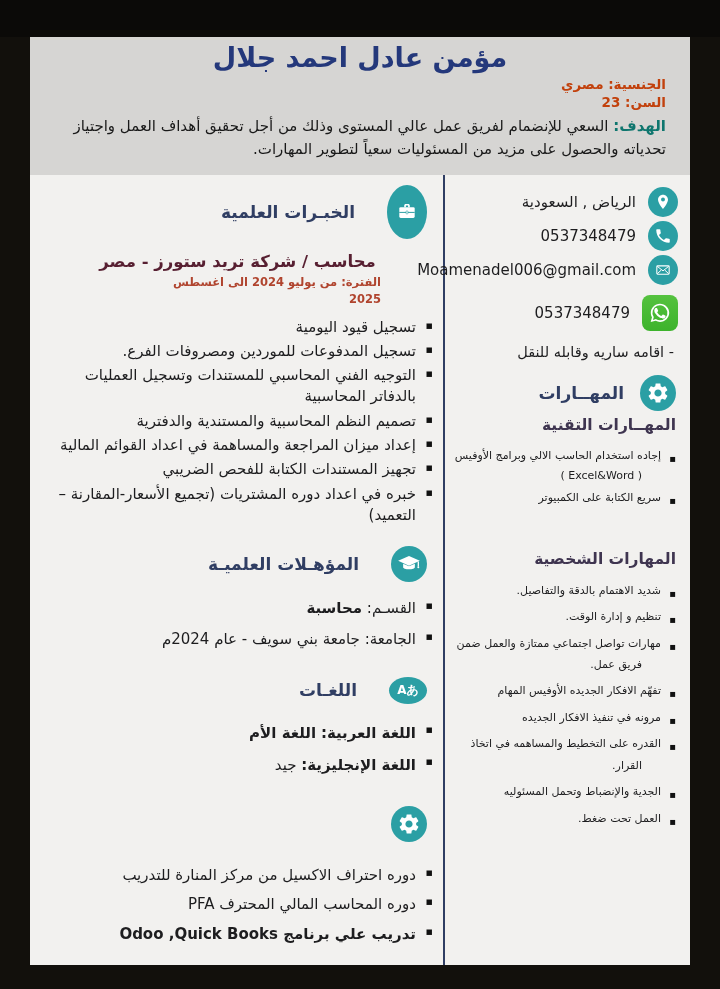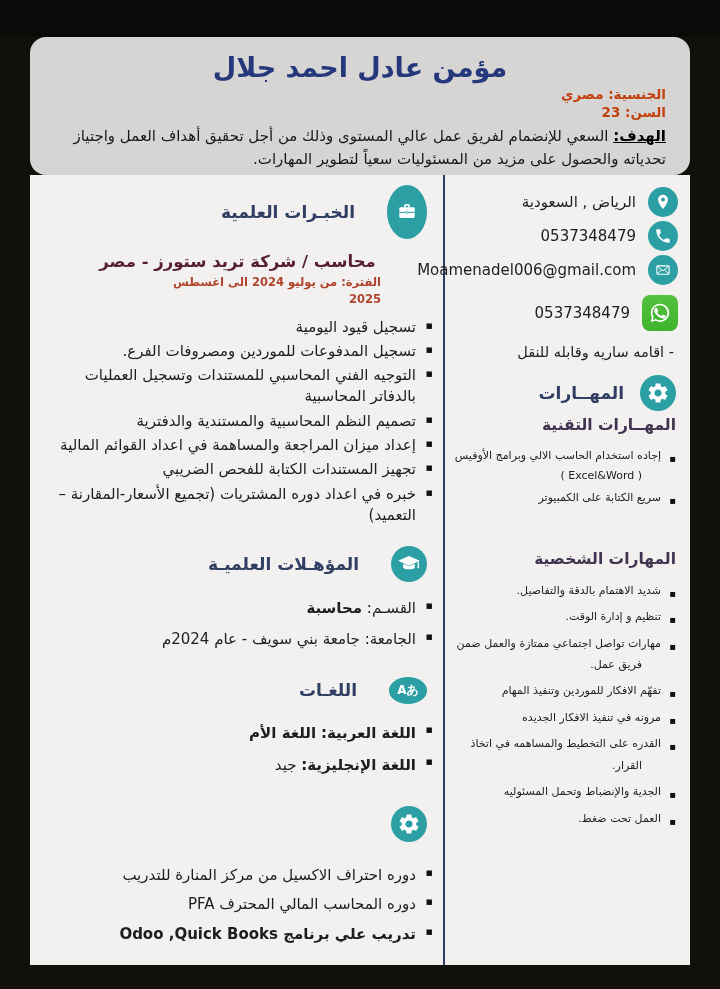--- a/index.html
+++ b/index.html
@@ -14,25 +14,25 @@
     --pagebg:#f2f1ef;
     --outer:#12100c;
   }
   *{margin:0;padding:0;box-sizing:border-box;}
   html,body{width:720px;height:989px;overflow:hidden;}
   body{background:var(--outer);font-family:"DejaVu Sans", sans-serif;color:var(--ink);}
   .canvas{position:relative;width:720px;height:989px;background:var(--outer);}
   .canvas::before{content:"";position:absolute;left:0;top:0;width:720px;height:37px;background:#0b0a08;}
   .page{position:absolute;left:30px;top:37px;width:660px;height:928px;display:flex;flex-direction:column;direction:rtl;}
   
-  .cv-header{background:var(--hdrbg);height:138px;padding:15px 24px 8px;flex:0 0 auto;border-radius:16px;}
+  .cv-header{background:var(--hdrbg);height:138px;padding:5px 24px 8px;flex:0 0 auto;}
   .name{text-align:center;font-size:27px;font-weight:700;color:var(--nameblue);letter-spacing:.5px;}
   .meta{margin-top:2px;font-size:13.5px;font-weight:700;color:#c2410c;line-height:1.35;text-align:right;}
   .objective{margin-top:4px;font-size:15px;line-height:1.5;text-align:right;color:#191919;}
-  .objective .lbl{font-weight:700;color:#000000;text-decoration:underline;}
+  .objective .lbl{font-weight:700;color:#0f766e;}
   
   .content{flex:1;display:flex;flex-direction:row;background:var(--pagebg);overflow:hidden;}
   .main{width:413px;padding:10px 10px 0 12px;}
   .sidebar{width:247px;border-left:2px solid var(--navy);padding:8px 12px 0 6px;order:-1;}
   
   .sidebar{order:0;}
   
   .sec-head{display:flex;align-items:center;gap:32px;padding-right:6px;}
   .sec-title{font-size:17px;font-weight:700;color:var(--navy);}
   .icon-oval{flex:0 0 auto;width:40px;height:54px;border-radius:50%;background:var(--teal);display:flex;align-items:center;justify-content:center;}
@@ -151,21 +151,21 @@
           <li>إجاده استخدام الحاسب الالي وبرامج الأوفيس ( Excel&amp;Word )</li>
           <li>سريع الكتابة على الكمبيوتر</li>
         </ul>
 
         <div class="sub-title personal-title">المهارات الشخصية</div>
 
         <ul class="side-list personal-list">
           <li>شديد الاهتمام بالدقة والتفاصيل.</li>
           <li>تنظيم و إدارة الوقت.</li>
           <li>مهارات تواصل اجتماعي ممتازة والعمل ضمن فريق عمل.</li>
-          <li>تفهّم الافكار للموردين وتنفيذ المهام</li>
+          <li>تفهّم الافكار الجديده الأوفيس المهام</li>
           <li>مرونه في تنفيذ الافكار الجديده</li>
           <li>القدره على التخطيط والمساهمه في اتخاذ القرار.</li>
           <li>الجدية والإنضباط وتحمل المسئوليه</li>
           <li>العمل تحت ضغط.</li>
         </ul>
       </div>
 
       <div class="main">
 
         <div class="sec-head">

